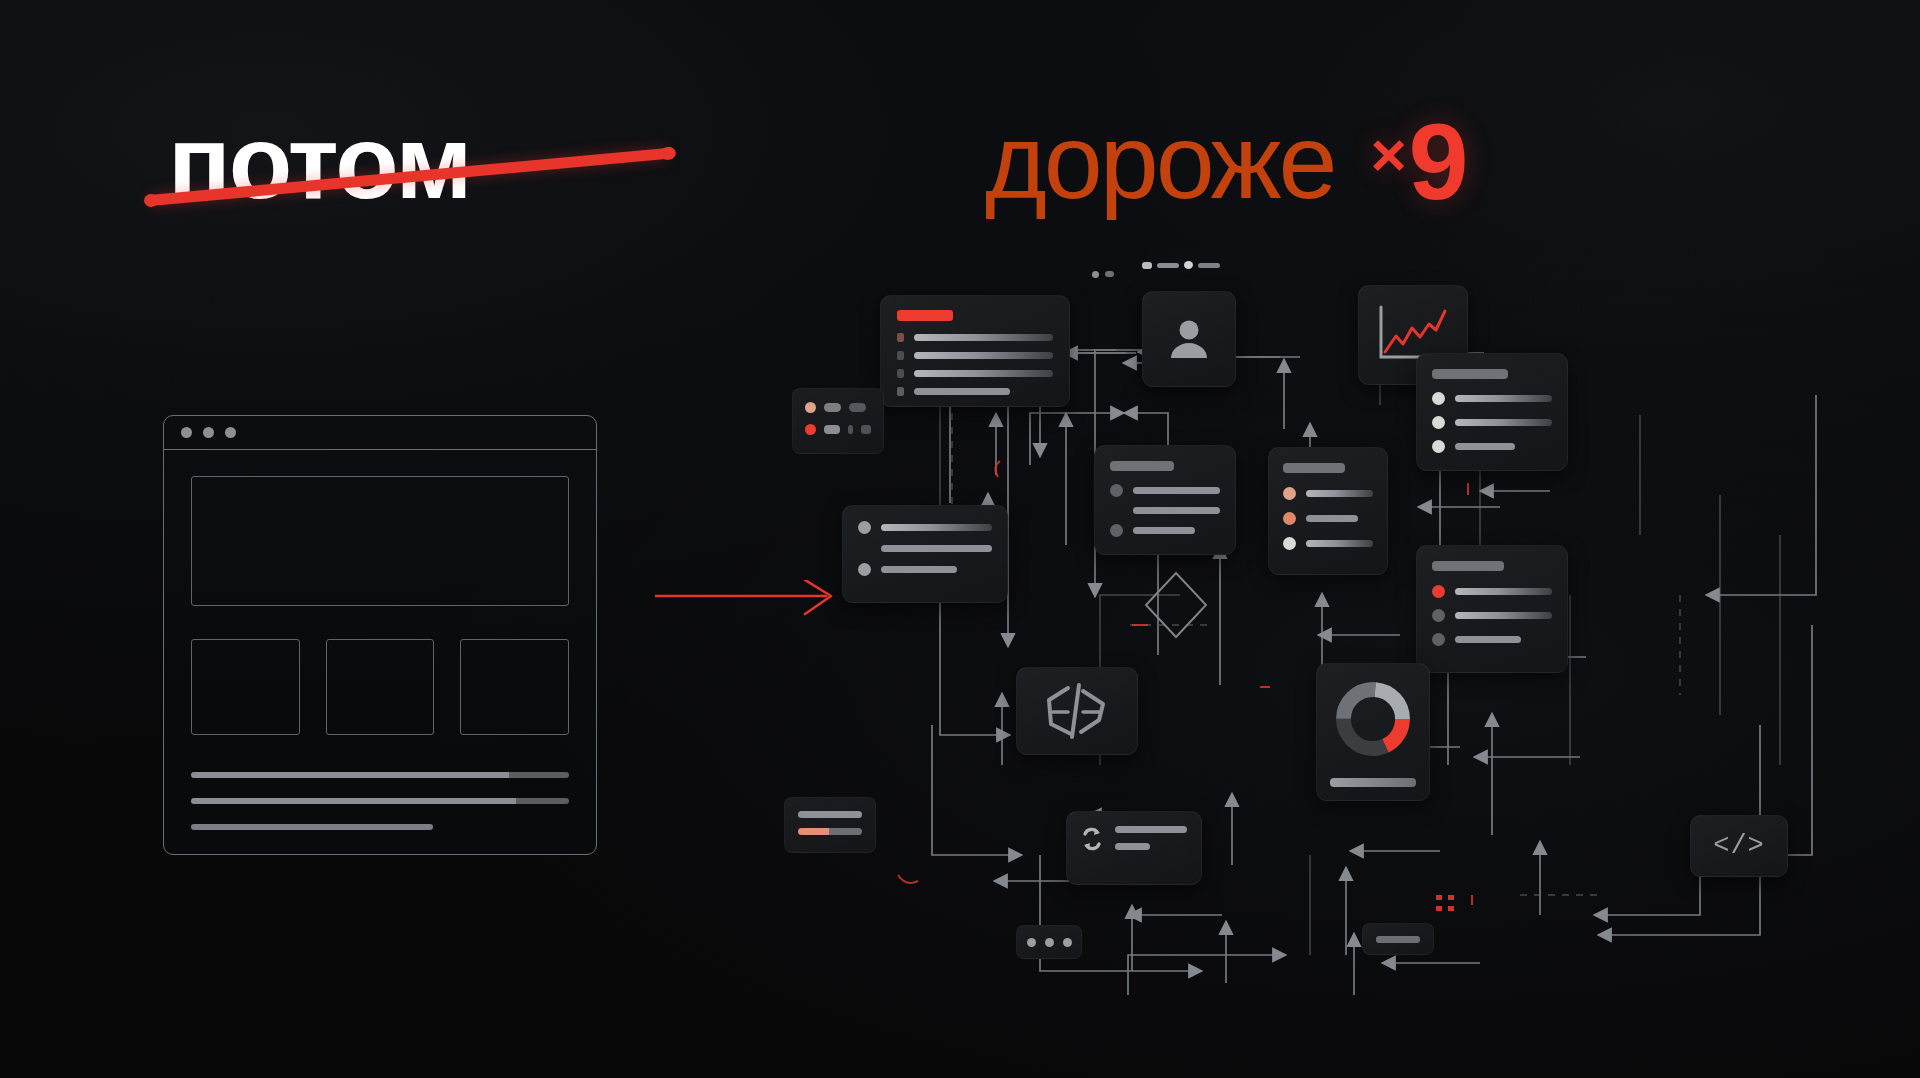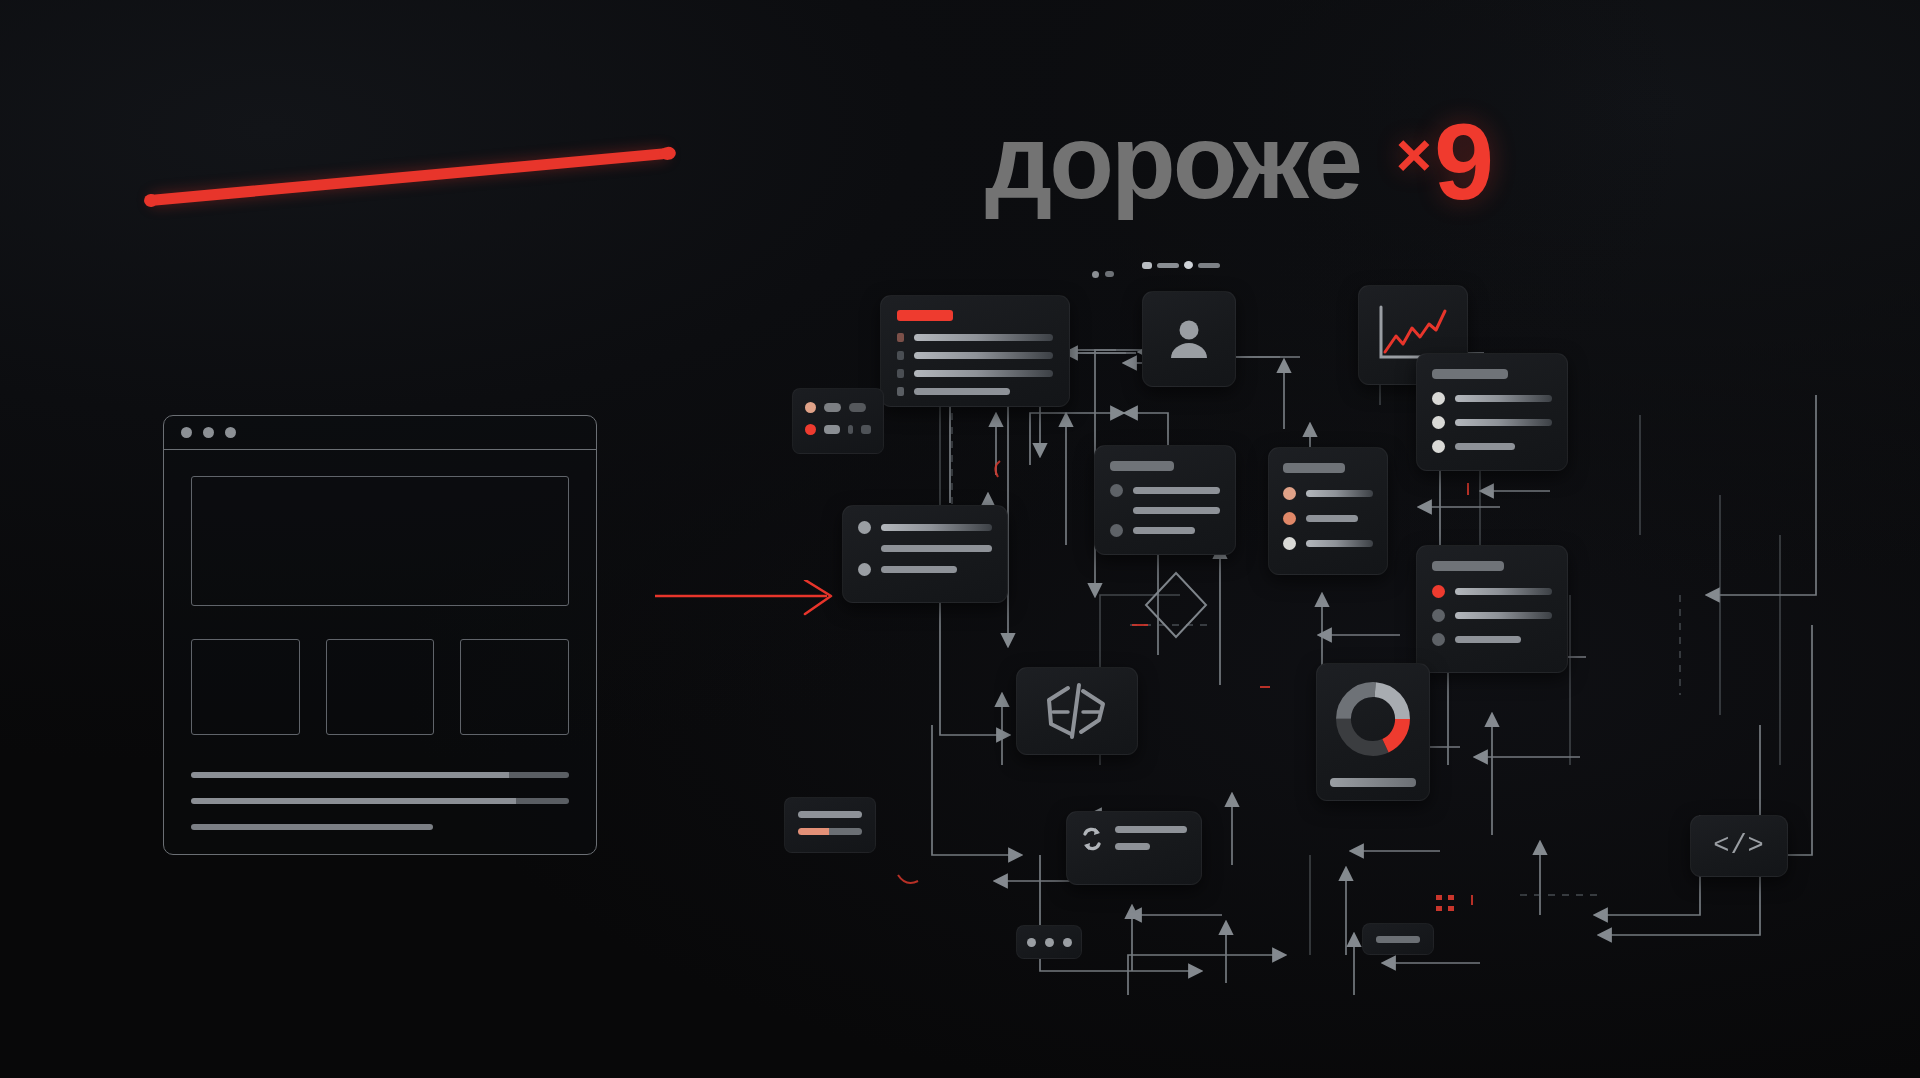--- a/index.html
+++ b/index.html
@@ -39,21 +39,21 @@
   }
   .strike::after{
     content:"";position:absolute;right:-8px;top:-1px;width:16px;height:13px;
     background:#E8352B;border-radius:50%;
   }
   .headline-right{
     position:absolute;left:985px;top:108px;
     display:flex;align-items:flex-start;gap:36px;
   }
   .word-big{
-    font-size:106px;font-weight:700;letter-spacing:-3px;color:#737373;line-height:1;
+    font-size:106px;font-weight:400;letter-spacing:-3px;color:#c2410c;line-height:1;
   }
   .multiplier{
     display:flex;align-items:flex-start;color:#F03A2E;line-height:1;
     text-shadow:0 0 26px rgba(240,58,46,.30);
   }
   .multiplier .x{font-size:62px;font-weight:700;margin-top:16px;margin-right:2px;}
   .multiplier .n{font-size:108px;font-weight:700;letter-spacing:-2px;}
 
   
   .wireframe{
@@ -111,20 +111,21 @@
   }
   .code-text{font-family:"Liberation Mono", monospace;font-size:27px;color:#9a9ea3;letter-spacing:1px;}
 </style>
 </head>
 <body>
 
 <div class="vignette"></div>
 
 <div class="headline-row">
 
+  <div class="word-struck">потом</div>
   <div class="strike"></div>
 
   <div class="headline-right">
     <div class="word-big">дороже</div>
     <div class="multiplier">
       <span class="x">×</span>
       <span class="n">9</span>
     </div>
   </div>
 </div>

